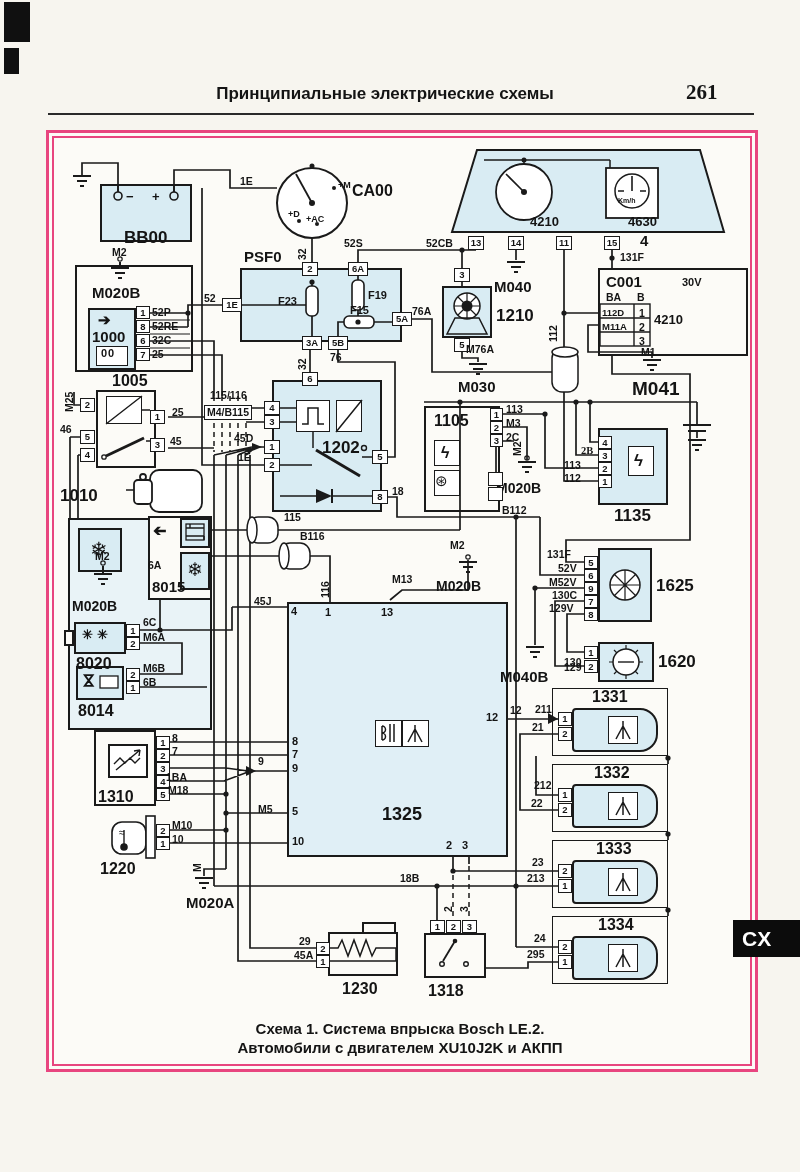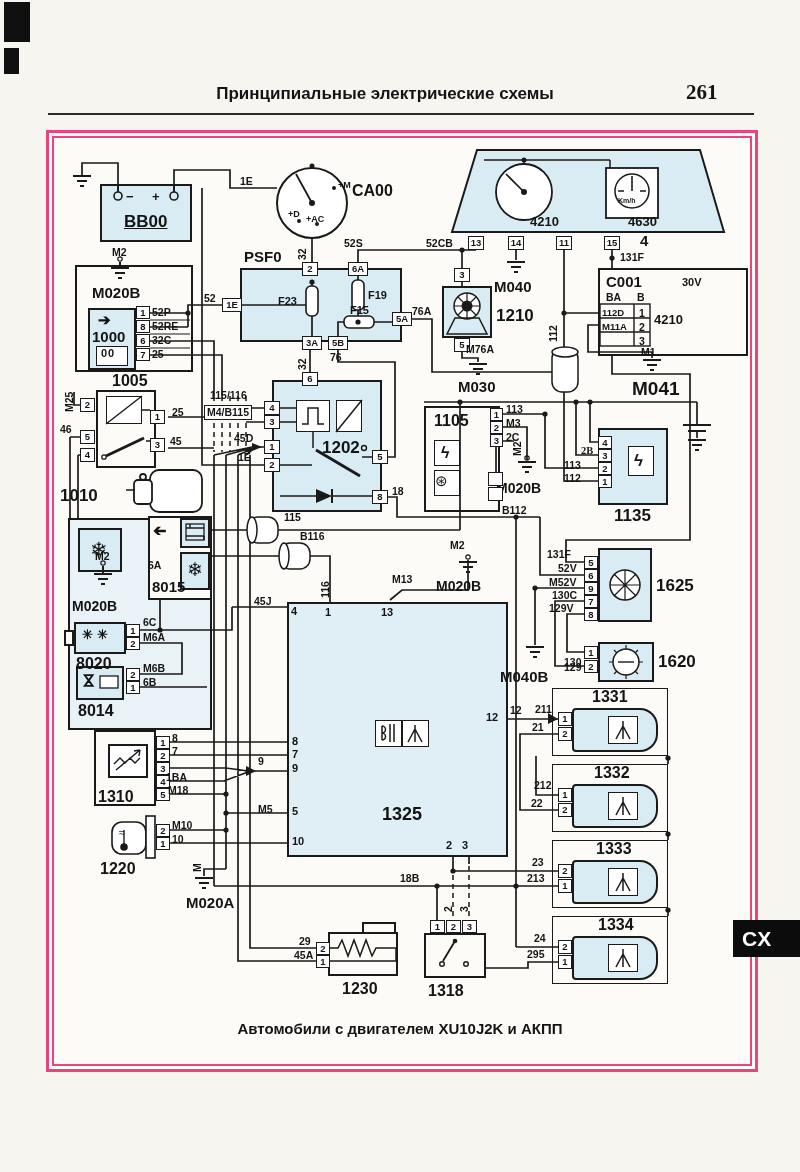--- a/index.html
+++ b/index.html
@@ -273,21 +273,21 @@
         <circle cx="668" cy="910" r="2.6"></circle>
       <circle cx="545" cy="414" r="2.6"></circle>
         <circle cx="535" cy="588" r="2.6"></circle>
     </g>
 
     <polygon points="252,443 262,447 252,451" fill="#1a1a1a"></polygon>
     <polygon points="246,766 256,771 246,776" fill="#1a1a1a"></polygon>
     <polygon points="548,713 558,719 548,724" fill="#1a1a1a"></polygon>
   </svg>
 
-  <b class="cl" style="left:124px;top:212px;font-size:17px;text-decoration:underline;">BB00</b>
+  <b class="cl" style="left:124px;top:228px;font-size:17px;">BB00</b>
   <b class="cl" style="left:352px;top:182px;">CA00</b>
   <b class="cl" style="left:244px;top:248px;font-size:15px;">PSF0</b>
   <b class="cl" style="left:92px;top:328px;font-size:15px;">1000</b>
   <b class="cl" style="left:104px;top:372px;margin-left:8px;">1005</b>
   <b class="cl" style="left:60px;top:486px;font-size:17px;">1010</b>
   <b class="cl" style="left:322px;top:438px;font-size:17px;">1202</b>
   <b class="cl" style="left:434px;top:412px;">1105</b>
   <b class="cl" style="left:614px;top:506px;font-size:17px;">1135</b>
   <b class="cl" style="left:496px;top:306px;font-size:17px;">1210</b>
   <b class="cl" style="left:382px;top:804px;font-size:18px;">1325</b>
@@ -513,15 +513,16 @@
   <span class="ico" style="left:101px;top:348px;font-size:11px;font-weight:bold;letter-spacing:1px;">00</span>
   <span class="ico" style="left:82px;top:628px;font-size:13px;font-weight:bold;letter-spacing:4px;">✳✳</span>
   <span class="ico" style="left:82px;top:673px;font-size:15px;font-weight:bold;transform:rotate(90deg);">⋈</span>
   <span class="ico" style="left:441px;top:445px;font-size:16px;font-weight:bold;">ϟ</span>
   <span class="ico" style="left:435px;top:473px;font-size:15px;">⊛</span>
   <span class="ico" style="left:634px;top:452px;font-size:17px;font-weight:bold;">ϟ</span>
   <span class="ico" style="left:119px;top:828px;font-size:10px;">≈</span>
 
   <div id="tab">CX</div>
   <div id="cap">
+    <div>Схема 1. Система впрыска Bosch LE.2.</div>
     <div>Автомобили с двигателем XU10J2K и АКПП</div>
   </div>
 </div>
 
 </body></html>

